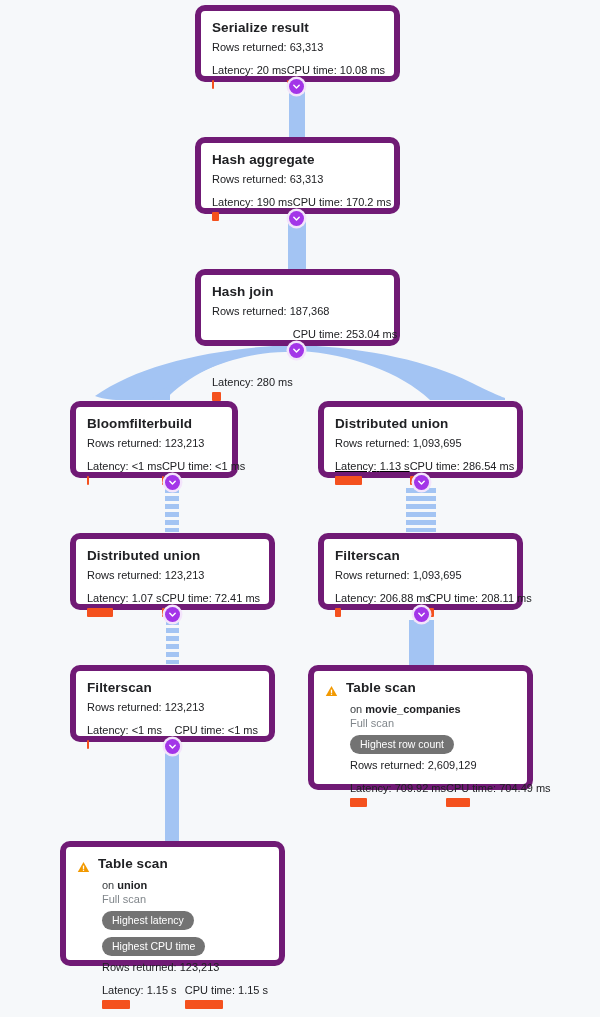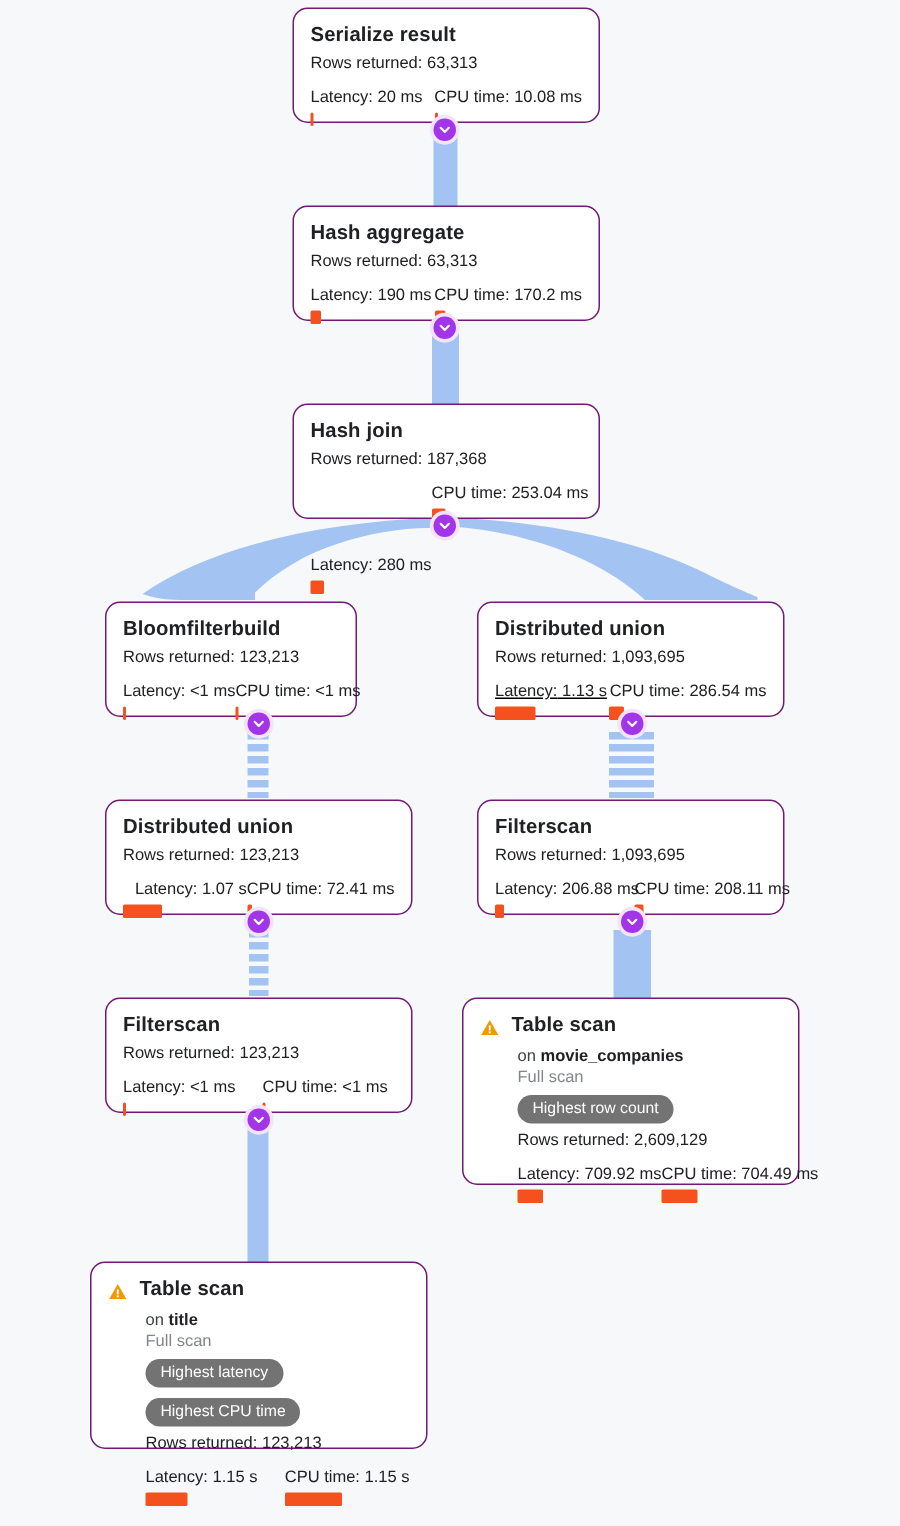--- a/index.html
+++ b/index.html
@@ -11,21 +11,21 @@
   }
   #canvas{position:relative;width:600px;height:1017px;}
 
   
   #edges{position:absolute;left:0;top:0;width:600px;height:1017px;}
 
   
   .node{
     position:absolute;
     background:#ffffff;
-    border:1px solid #701a75;
+    border:6px solid #701a75;
     border-radius:10px;
     box-sizing:border-box;
     padding:9px 11px 11px 11px;
   }
   .node-head{display:flex;align-items:flex-start;gap:8px;}
   .warn-icon{flex:0 0 auto;margin-top:3px;}
   .title{
     font-size:13.5px;
     color:#202124;
     font-weight:700;
@@ -419,21 +419,21 @@
           <rect x="6.3" y="9.3" width="1.4" height="1.4" fill="#ffffff"></rect>
         </svg>
       </span>
       <div>
         <div class="title">Table scan</div>
       </div>
     </div>
     <div class="indent">
       <div class="subline">
         <span>on</span>
-        <span class="tgt">title</span>
+        <span class="tgt">union</span>
       </div>
       <div class="scantype">Full scan</div>
       <div class="badges">
         <span class="badge">Highest latency</span>
         <span class="badge">Highest CPU time</span>
       </div>
       <div class="rows">
         <span>Rows returned:</span>
         <span>123,213</span>
       </div>

